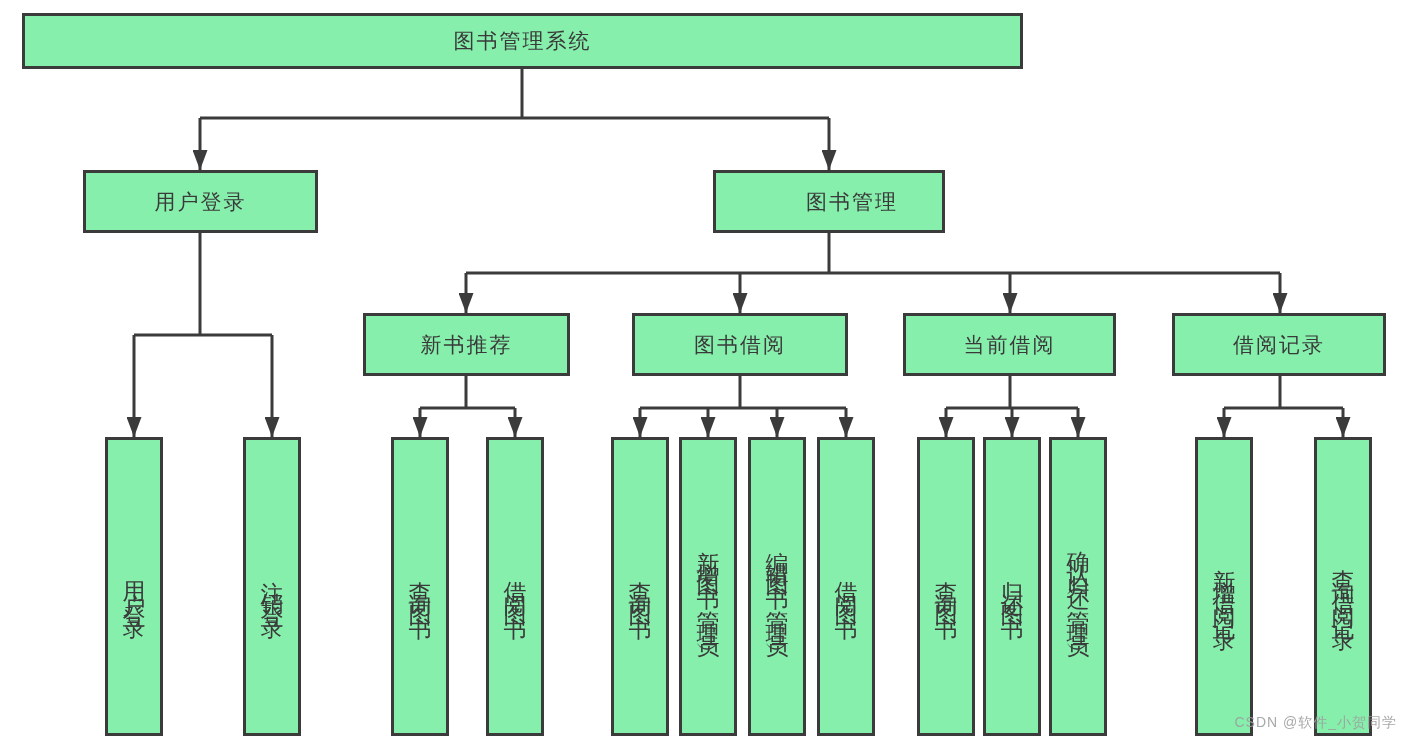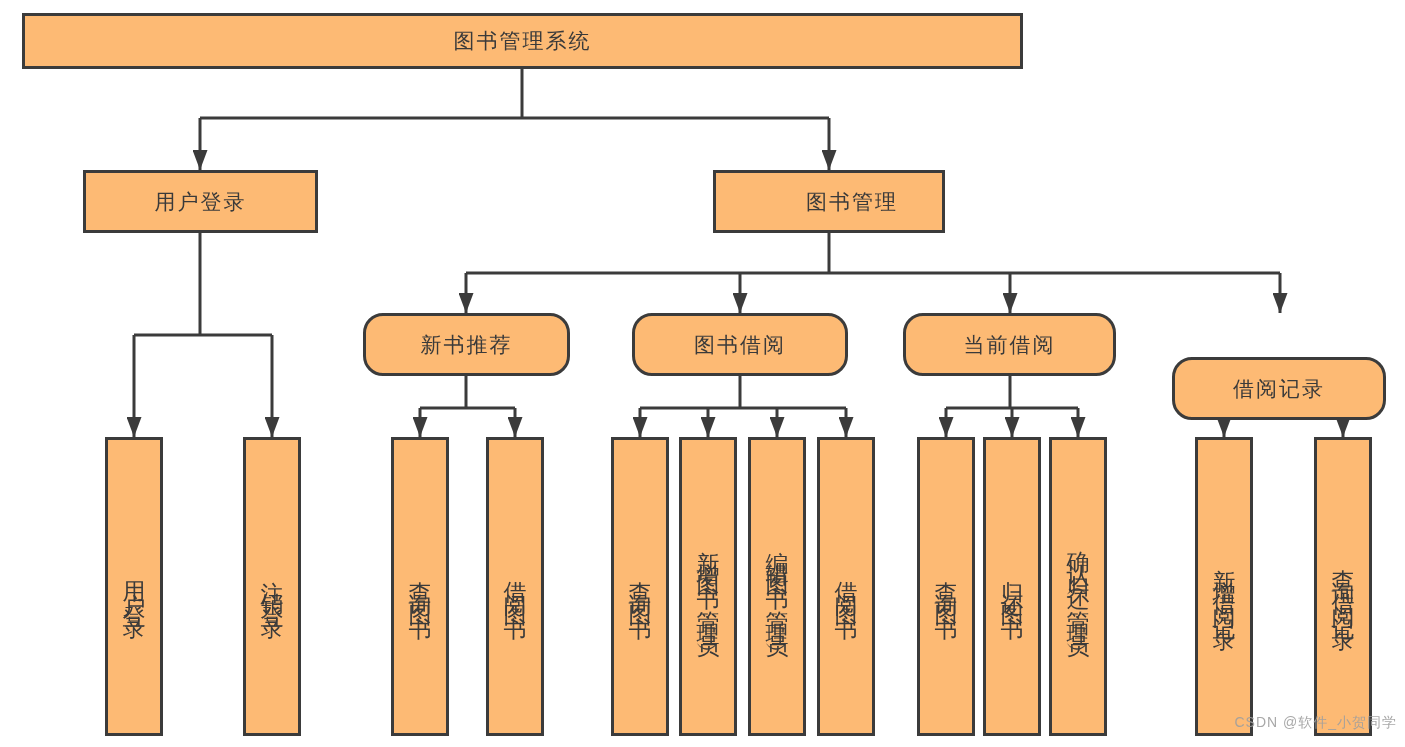--- a/index.html
+++ b/index.html
@@ -18,41 +18,41 @@
   svg.connectors {
     position: absolute;
     left: 0;
     top: 0;
     z-index: 1;
   }
   .box {
     position: absolute;
     box-sizing: border-box;
     border: 3px solid #3b3b3b;
-    background: #fdba74;
+    background: #86efac;
     display: flex;
     align-items: center;
     justify-content: center;
     color: #3a3a3a;
     z-index: 2;
   }
   .hbox {
     font-size: 21px;
     letter-spacing: 2px;
     white-space: nowrap;
   }
   .lvl1 { left: 22px;  top: 13px;  width: 1001px; height: 56px; }
   .lvl2, .lvl3 { height: 63px; top: 170px; }
-  .lvl3 { top: 313px; border-radius: 20px; }
+  .lvl3 { top: 313px; }
   .n-user-login    { left: 83px;  width: 235px; }
   .n-book-mgmt     { left: 713px; width: 232px; padding-left: 46px; }
   .n-new-rec       { left: 363px; width: 207px; }
   .n-borrowing     { left: 632px; width: 216px; }
   .n-current       { left: 903px; width: 213px; }
-  .n-records       { left: 1172px; width: 214px; margin-top: 44px; }
+  .n-records       { left: 1172px; width: 214px; }
   .leaf {
     top: 437px;
     width: 58px;
     height: 299px;
   }
   .leaf span {
     writing-mode: vertical-rl;
     text-orientation: mixed;
     font-size: 23px;
     letter-spacing: 12px;

